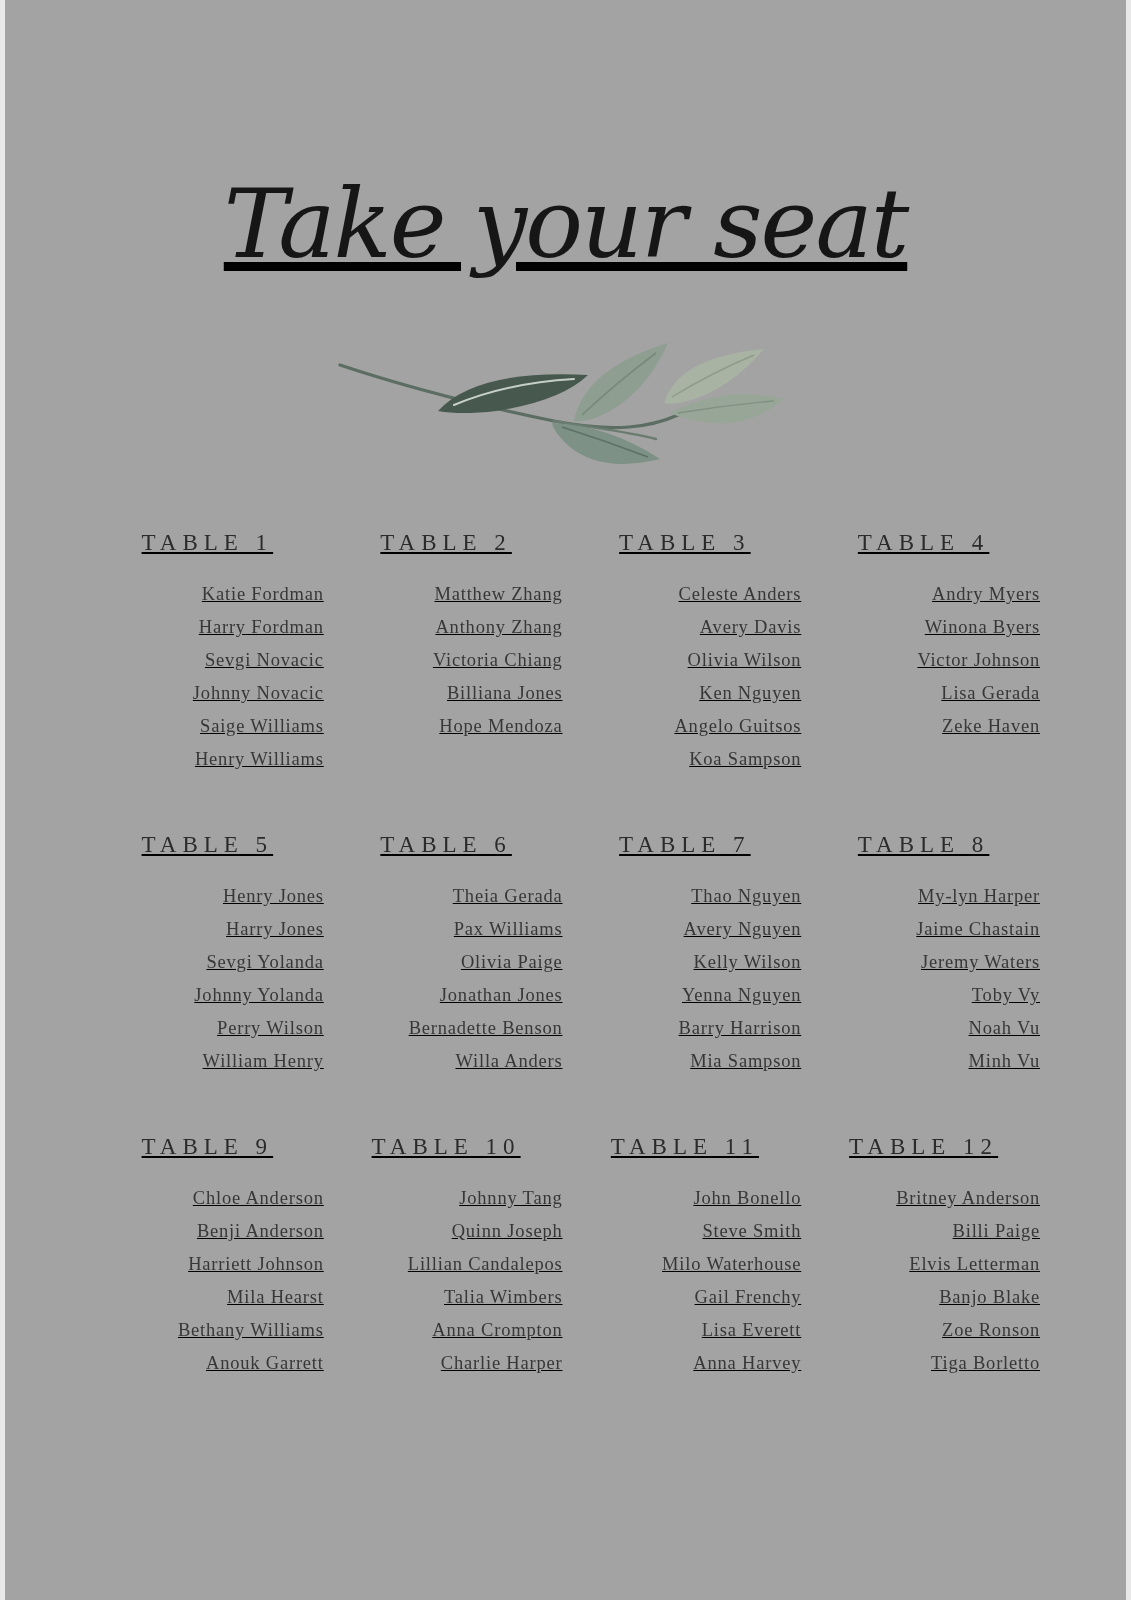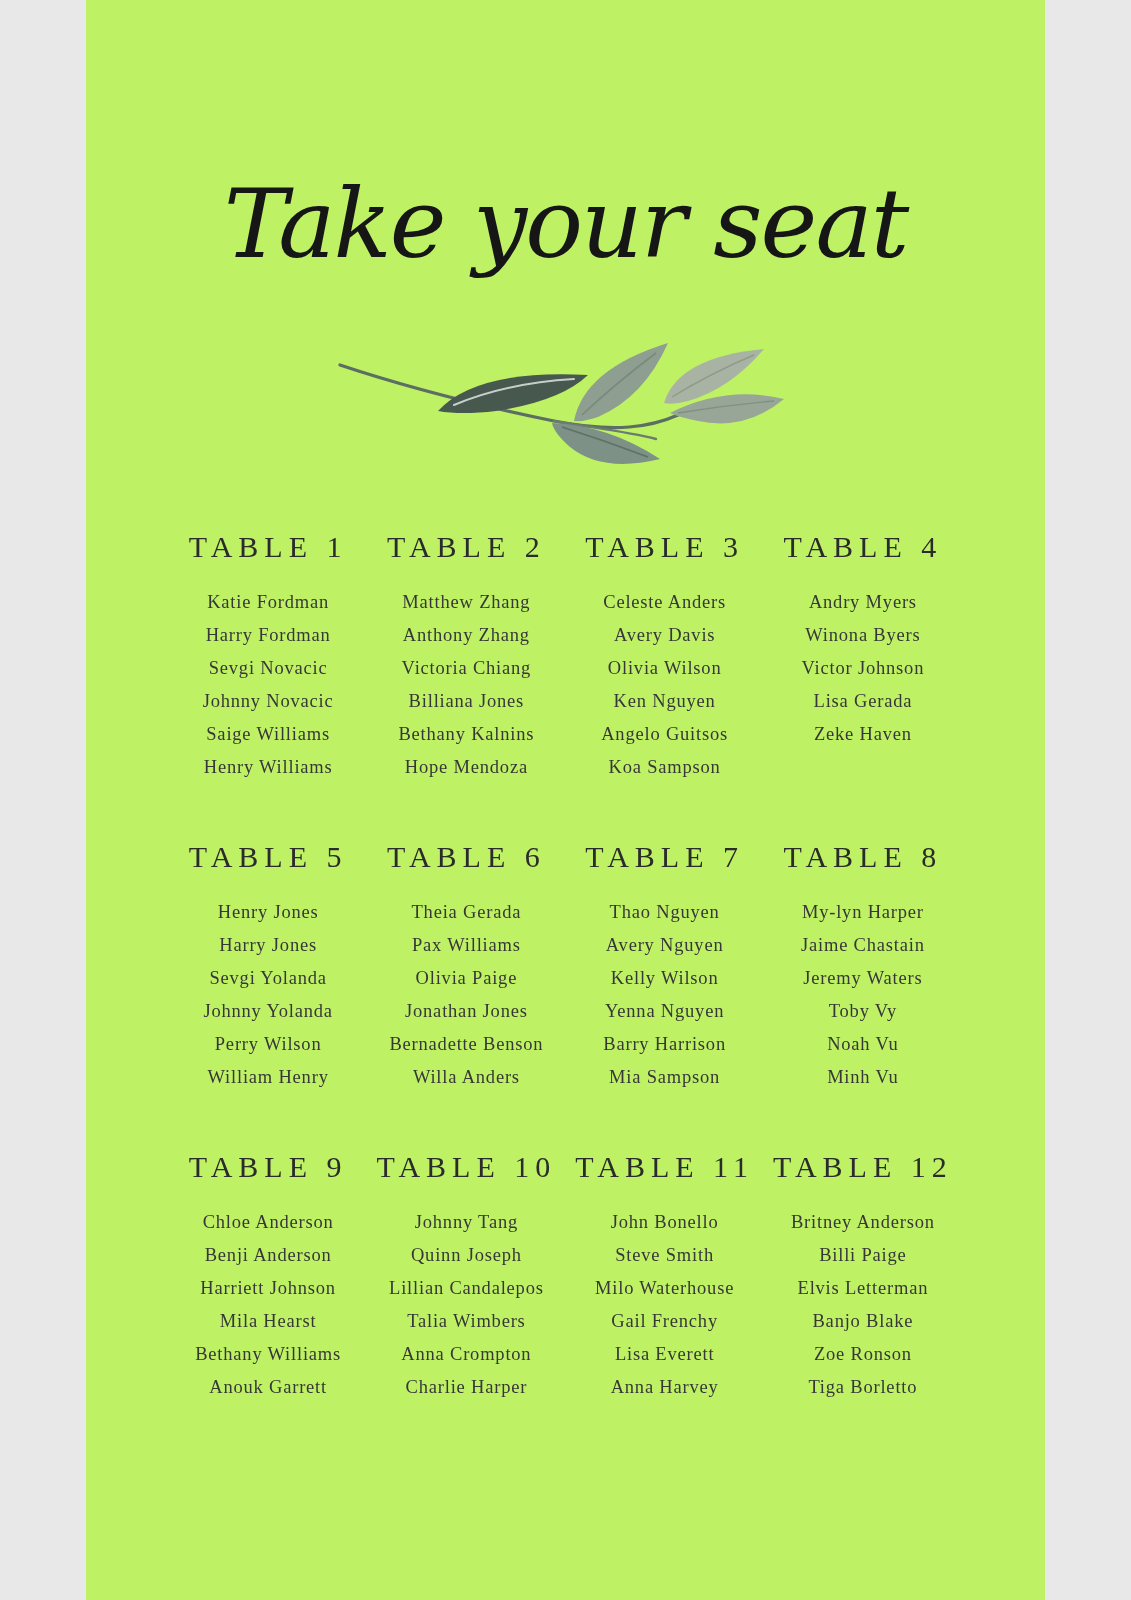--- a/index.html
+++ b/index.html
@@ -2,26 +2,27 @@
 <html><head>
 <meta charset="utf-8">
 <style>
   html, body {
     margin: 0;
     padding: 0;
     background: #e8e8e8;
   }
   .page {
     position: relative;
-    width: 959px;
+    width: 1121px;
     height: 1600px;
     margin: 0 auto;
-    background: #bef264;
+    background: #a3a3a3;
     font-family: "Liberation Serif", serif;
     overflow: hidden;
+    text-decoration: underline;
   }
   .page-title {
     margin: 0;
     padding-top: 132px;
     height: 185px;
     text-align: center;
     font-family: "DejaVu Serif", serif;
     font-style: italic;
     font-weight: 400;
     font-size: 96px;
@@ -44,30 +45,31 @@
     display: grid;
     grid-template-columns: repeat(4, 1fr);
     column-gap: 6px;
     row-gap: 56px;
   }
   .table-card {
     text-align: center;
   }
   .table-title {
     margin: 0 0 22px 0;
-    font-size: 30px;
+    font-size: 23px;
     font-weight: 400;
     letter-spacing: 6px;
     color: #2b2b2b;
     white-space: nowrap;
   }
   .guest-list {
     list-style: none;
     margin: 0;
     padding: 0;
+    text-align: right;
   }
   .guest {
     font-size: 18.5px;
     line-height: 33px;
     letter-spacing: 0.8px;
     color: #373737;
     white-space: nowrap;
   }
 </style>
 </head>
@@ -114,21 +116,20 @@
       </ul>
     </section>
 
     <section class="table-card">
       <h2 class="table-title">TABLE 2</h2>
       <ul class="guest-list">
         <li class="guest">Matthew Zhang</li>
         <li class="guest">Anthony Zhang</li>
         <li class="guest">Victoria Chiang</li>
         <li class="guest">Billiana Jones</li>
-        <li class="guest">Bethany Kalnins</li>
         <li class="guest">Hope Mendoza</li>
       </ul>
     </section>
 
     <section class="table-card">
       <h2 class="table-title">TABLE 3</h2>
       <ul class="guest-list">
         <li class="guest">Celeste Anders</li>
         <li class="guest">Avery Davis</li>
         <li class="guest">Olivia Wilson</li>

